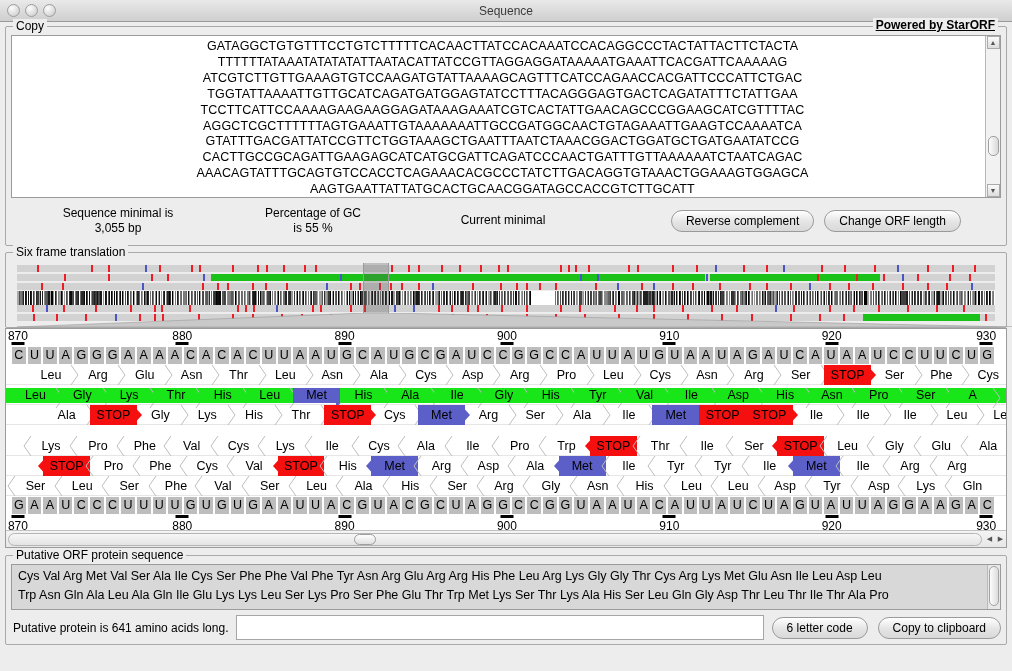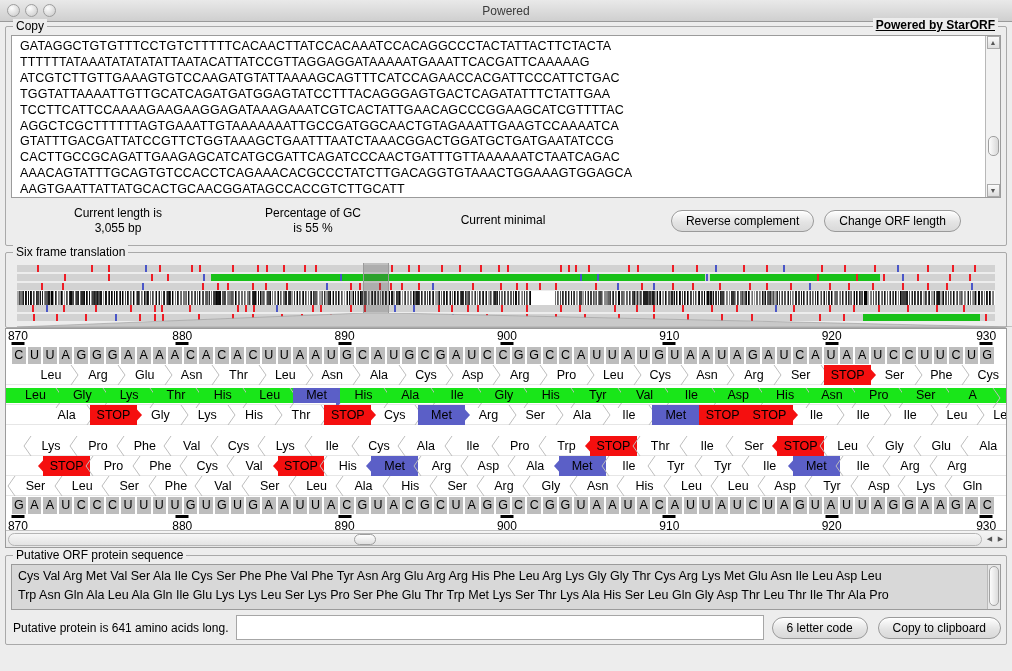--- a/index.html
+++ b/index.html
@@ -62,20 +62,21 @@
   }
   .seq-text {
     flex: 1;
     padding: 3px 0 0 8px;
     font-family: "Liberation Sans", sans-serif;
     font-size: 12.5px;
     line-height: 15.9px;
     letter-spacing: 0.15px;
     white-space: pre;
     overflow: hidden;
+    text-align: center;
   }
   .vscroll {
     width: 15px; background: #f2f2f2;
     border-left: 1px solid #b8b8b8;
     display: flex; flex-direction: column; justify-content: space-between;
     align-items: center;
     position: relative;
   }
   .vs-arrow {
     width: 13px; height: 13px;
@@ -246,21 +247,21 @@
 </style>
 </head>
 <body>
 
 <div class="titlebar">
   <div class="tb-buttons">
     <div class="tb-btn"></div>
     <div class="tb-btn"></div>
     <div class="tb-btn"></div>
   </div>
-  <div class="tb-title">Powered</div>
+  <div class="tb-title">Sequence</div>
 </div>
 
 <div class="panel">
   <div class="panel-legend">Copy</div>
   <div class="panel-legend-right">Powered by StarORF</div>
   <div class="panel-border" style="padding-top:8px;">
     <div class="input-area">
       <div class="seq-text" id="seq-text">GATAGGCTGTGTTTCCTGTCTTTTTCACAACTTATCCACAAATCCACAGGCCCTACTATTACTTCTACTA
 TTTTTTATAAATATATATATTAATACATTATCCGTTAGGAGGATAAAAATGAAATTCACGATTCAAAAAG
 ATCGTCTTGTTGAAAGTGTCCAAGATGTATTAAAAGCAGTTTCATCCAGAACCACGATTCCCATTCTGAC
@@ -273,21 +274,21 @@
 AAGTGAATTATTATGCACTGCAACGGATAGCCACCGTCTTGCATT</div>
       <div class="vscroll">
         <div class="vs-arrow">▲</div>
         <div class="vs-thumb"></div>
         <div class="vs-arrow">▼</div>
       </div>
     </div>
 
     <div class="infobar">
       <div class="info-col" style="width:210px;">
-        <div>Current length is</div>
+        <div>Sequence minimal is</div>
         <div>3,055 bp</div>
       </div>
       <div class="info-col" style="width:180px;">
         <div>Percentage of GC</div>
         <div>is 55 %</div>
       </div>
       <div class="info-col" style="width:200px;">
         <div>Current minimal</div>
       </div>
       <div style="flex:1"></div>

